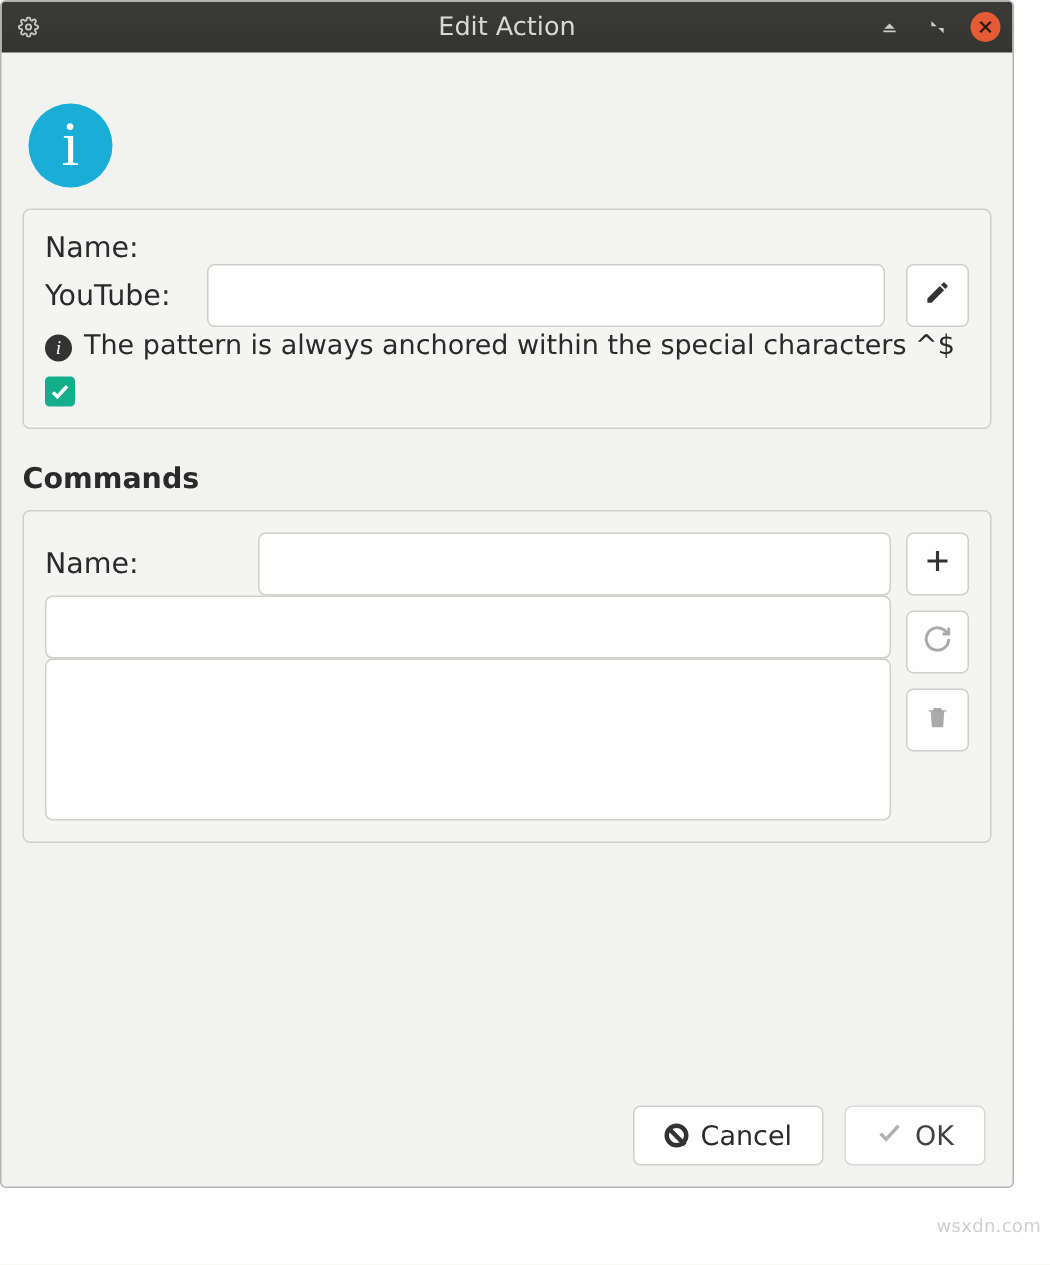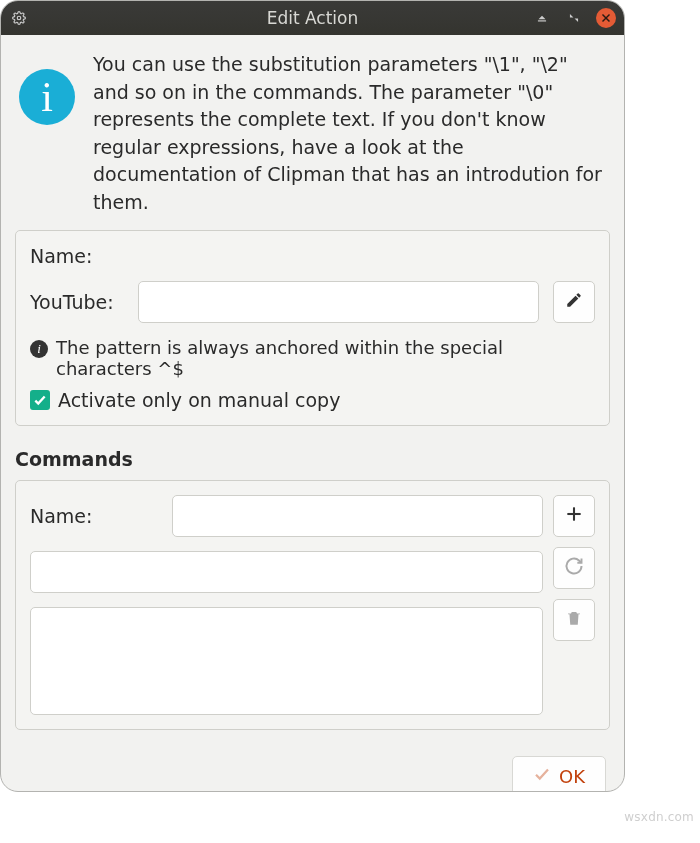--- a/index.html
+++ b/index.html
@@ -6,25 +6,25 @@
     body {
       font-family: -apple-system, BlinkMacSystemFont, "Segoe UI", "DejaVu Sans", sans-serif;
       font-size: 18px;
       background: #fff;
       color: #2a2a2a;
       width: 700px;
       height: 843px;
       overflow: hidden;
     }
     .window {
-      width: 625px;
+      width: 676px;
       height: 792px;
       background: #f2f2f0;
       border: 1px solid #b3b3b0;
-      border-radius: 18px;
+      border-radius: 4px;
       overflow: hidden;
       margin: 0;
     }
     .titlebar {
       height: 34px;
       background: linear-gradient(#3a3a38, #34342f);
       display: flex;
       align-items: center;
       padding: 0 8px;
       color: #ddd;
@@ -97,21 +97,20 @@
       border: 1px solid #cfcfca;
       border-radius: 5px;
       background: #f4f4f2;
       padding: 14px 14px;
       margin-bottom: 16px;
     }
     .row {
       display: flex;
       align-items: center;
       gap: 14px;
-      margin-bottom: 14px;
     }
     .row:last-child { margin-bottom: 0; }
     .lbl {
       width: 94px;
       font-size: 19px;
     }
     .cmdlbl { width: 128px; }
     input[type=text] {
       flex: 1;
       height: 42px;
@@ -186,21 +185,21 @@
     .btn {
       height: 40px;
       border: 1px solid #cfcfca;
       border-radius: 5px;
       background: #fefefe;
       padding: 0 20px;
       display: flex; align-items: center; gap: 8px;
       font-size: 18px;
       cursor: pointer;
     }
-    .btn.disabled { color: #c2410c; cursor: default; border-color: #d8d8d4; }
+    .btn.disabled { color: #404040; cursor: default; border-color: #d8d8d4; }
     .btn.disabled svg { opacity: 0.4; }
     .btn .cancel-glyph {
       width: 16px; height: 16px; border-radius: 50%;
       border: 3px solid #333;
       position: relative;
     }
     .btn .cancel-glyph::after {
       content: "";
       position: absolute;
       left: -3px; top: 3.5px;
@@ -250,21 +249,20 @@
             <line x1="5" y1="5" x2="19" y2="19"></line>
             <line x1="5" y1="19" x2="19" y2="5"></line>
           </svg>
       </div>
     </div>
   </div>
 
   <div class="content">
     <div class="inforow">
       <div class="info-icon">i</div>
-      <div class="info-text">You can use the substitution parameters "\1", "\2" and so on in the commands. The parameter "\0" represents the complete text. If you don't know regular expressions, have a look at the documentation of Clipman that has an introdution for them.</div>
     </div>
 
     <div class="fieldgroup">
       <div class="row">
         <div class="lbl">Name:</div>
       </div>
       <div class="row">
         <div class="lbl">YouTube:</div>
         <input type="text" value="" style="">
         <div class="iconbtn">
@@ -278,21 +276,20 @@
       <div class="hint">
         <div class="hint-icon">i</div>
         <span>The pattern is always anchored within the special characters ^$</span>
       </div>
       <div class="checkrow">
         <div class="checkbox">
           <svg viewBox="0 0 24 24" stroke="#fff" stroke-width="4" fill="none">
               <polyline points="4,13 9,18 20,6"></polyline>
             </svg>
         </div>
-        <span>Activate only on manual copy</span>
       </div>
     </div>
 
     <div class="section-title">Commands</div>
     <div class="fieldgroup">
       <div class="cmd-layout">
         <div class="cmd-left">
           <div class="row">
             <div class="lbl cmdlbl">Name:</div>
             <input type="text" value="" style="">
@@ -324,20 +321,24 @@
               <svg width="18" height="18" viewBox="0 0 24 24" fill="currentColor">
                   <path d="M6 7h12l-1 14H7L6 7zm3-3h6l1 2H8l1-2zM4 6h16v1H4z"></path>
                 </svg>
             </span>
           </div>
         </div>
       </div>
     </div>
 
     <div class="bottom-buttons">
+      <div class="btn">
+        <span class="cancel-glyph"></span>
+        <span>Cancel</span>
+      </div>
       <div class="btn disabled">
         <span>
           <svg width="18" height="18" viewBox="0 0 24 24" stroke="currentColor" stroke-width="3" fill="none">
               <polyline points="4,13 9,18 20,6"></polyline>
             </svg>
         </span>
         <span>OK</span>
       </div>
     </div>
   </div>

